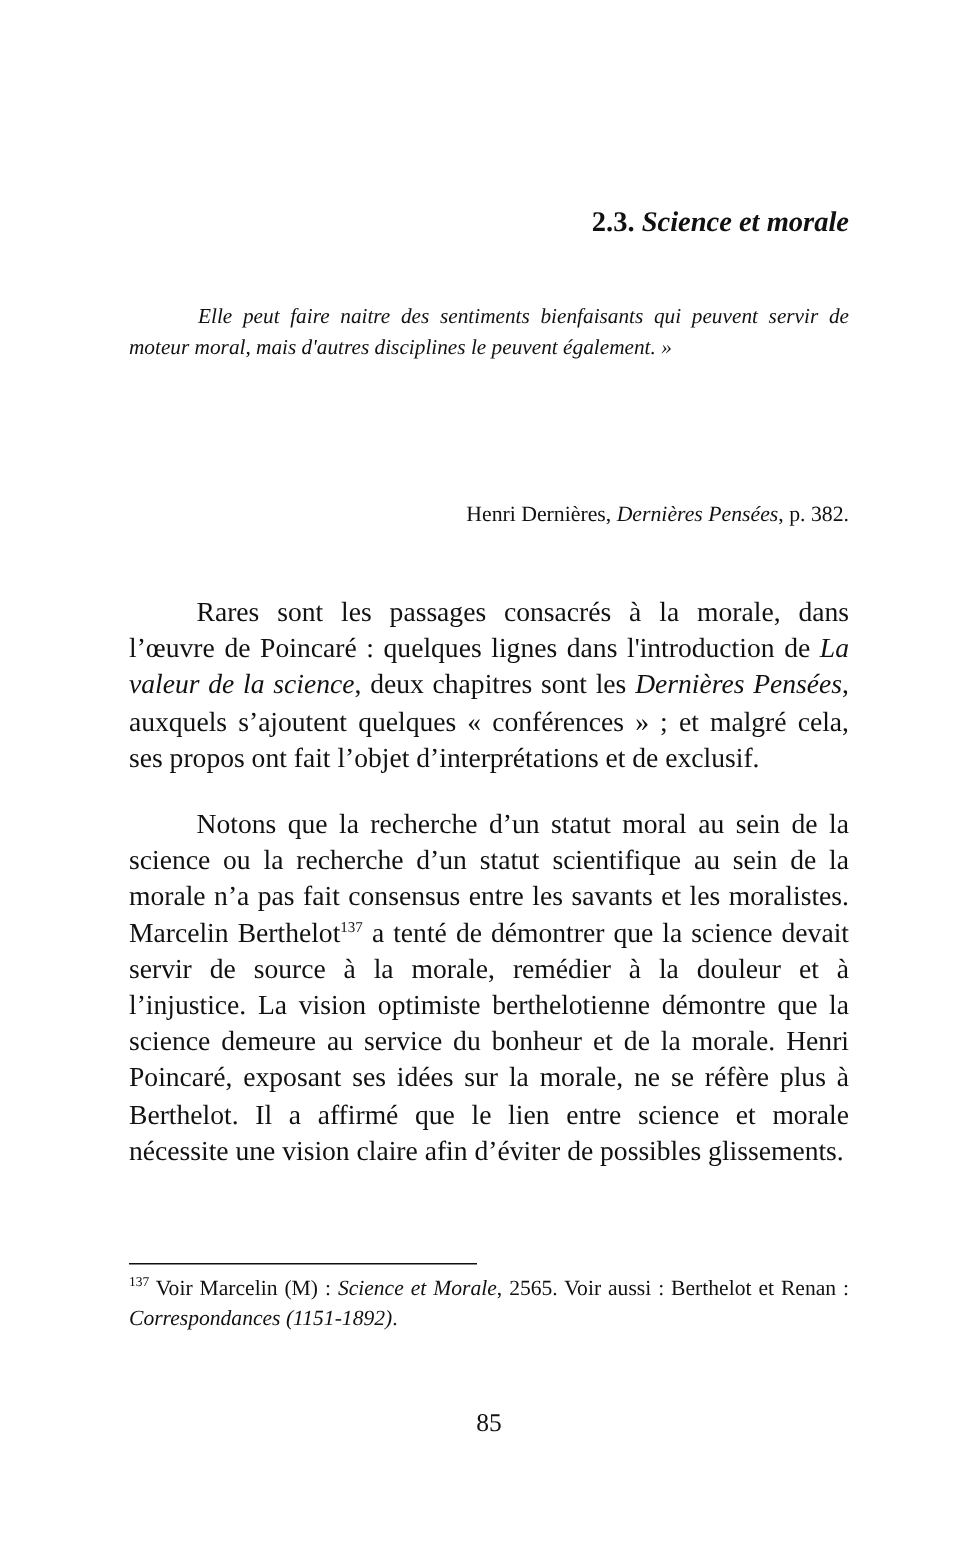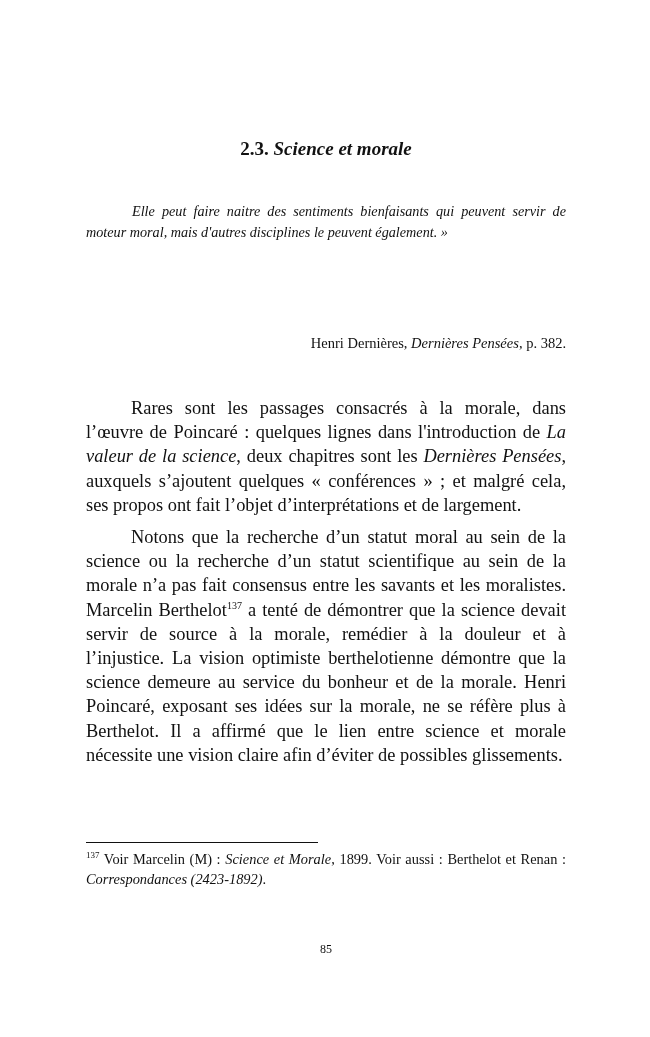--- a/index.html
+++ b/index.html
@@ -19,21 +19,21 @@
       position: absolute;
       left: 86px;
       top: 0;
       width: 480px;
     }
     .section-title {
       position: absolute;
       top: 137px;
       left: 0;
       width: 480px;
-      text-align: center;
+      text-align: right;
       font-size: 19px;
       font-weight: bold;
       line-height: 24px;
       margin: 0;
     }
     .section-title .num { font-style: normal; }
     .section-title .ttl { font-style: italic; }
 
     .epigraph {
       position: absolute;
@@ -67,21 +67,21 @@
       left: 0;
       width: 480px;
       font-size: 18.4px;
       line-height: 24.2px;
     }
     .body-text p {
       margin: 0;
       text-align: justify;
       text-indent: 45px;
     }
-    .body-text p + p { margin-top: 8px; }
+    .body-text p + p { margin-top: 20px; }
     .body-text i { font-style: italic; }
     sup {
       font-size: 10px;
       line-height: 0;
       vertical-align: 7px;
     }
 
     .footnote-rule {
       position: absolute;
       top: 842px;
@@ -101,44 +101,44 @@
     }
     .footnote sup { font-size: 9px; vertical-align: 6px; }
     .footnote i { font-style: italic; }
 
     .page-number {
       position: absolute;
       top: 938px;
       left: 0;
       width: 480px;
       text-align: center;
-      font-size: 12px;
+      font-size: 17px;
       line-height: 22px;
     }
   </style>
 </head>
 <body>
 
 <div class="page">
 
   <h2 class="section-title">
     <span class="num">2.3.</span>
     <span class="ttl">Science et morale</span>
   </h2>
 
   <div class="epigraph">
     <p>Elle peut faire naitre des sentiments bienfaisants qui peuvent servir de moteur moral, mais d'autres disciplines le peuvent également. »</p>
   </div>
 
   <div class="attribution"><span>Henri Dernières, </span><i>Dernières Pensées</i><span>, p. 382.</span></div>
 
   <div class="body-text">
-    <p><span>Rares sont les passages consacrés à la morale, dans l’œuvre de Poincaré : quelques lignes dans l'introduction de </span><i>La valeur de la science</i><span>, deux chapitres sont les </span><i>Dernières Pensées</i><span>, auxquels s’ajoutent quelques « conférences » ; et malgré cela, ses propos ont fait l’objet d’interprétations et de largement.</span></p>
+    <p><span>Rares sont les passages consacrés à la morale, dans l’œuvre de Poincaré : quelques lignes dans l'introduction de </span><i>La valeur de la science</i><span>, deux chapitres sont les </span><i>Dernières Pensées</i><span>, auxquels s’ajoutent quelques « conférences » ; et malgré cela, ses propos ont fait l’objet d’interprétations et de exclusif.</span></p>
     <p><span>Notons que la recherche d’un statut moral au sein de la science ou la recherche d’un statut scientifique au sein de la morale n’a pas fait consensus entre les savants et les moralistes. Marcelin Berthelot</span><sup>137</sup><span> a tenté de démontrer que la science devait servir de source à la morale, remédier à la douleur et à l’injustice. La vision optimiste berthelotienne démontre que la science demeure au service du bonheur et de la morale. Henri Poincaré, exposant ses idées sur la morale, ne se réfère plus à Berthelot. Il a affirmé que le lien entre science et morale nécessite une vision claire afin d’éviter de possibles glissements.</span></p>
   </div>
 
   <div class="footnote-rule"></div>
 
-  <div class="footnote"><sup>137</sup><span> Voir Marcelin (M) : </span><i>Science et Morale</i><span>, 1899. Voir aussi : Berthelot et Renan : </span><i>Correspondances (2423-1892)</i><span>.</span></div>
+  <div class="footnote"><sup>137</sup><span> Voir Marcelin (M) : </span><i>Science et Morale</i><span>, 2565. Voir aussi : Berthelot et Renan : </span><i>Correspondances (1151-1892)</i><span>.</span></div>
 
   <div class="page-number">85</div>
 
 </div>
 
 </body></html>

